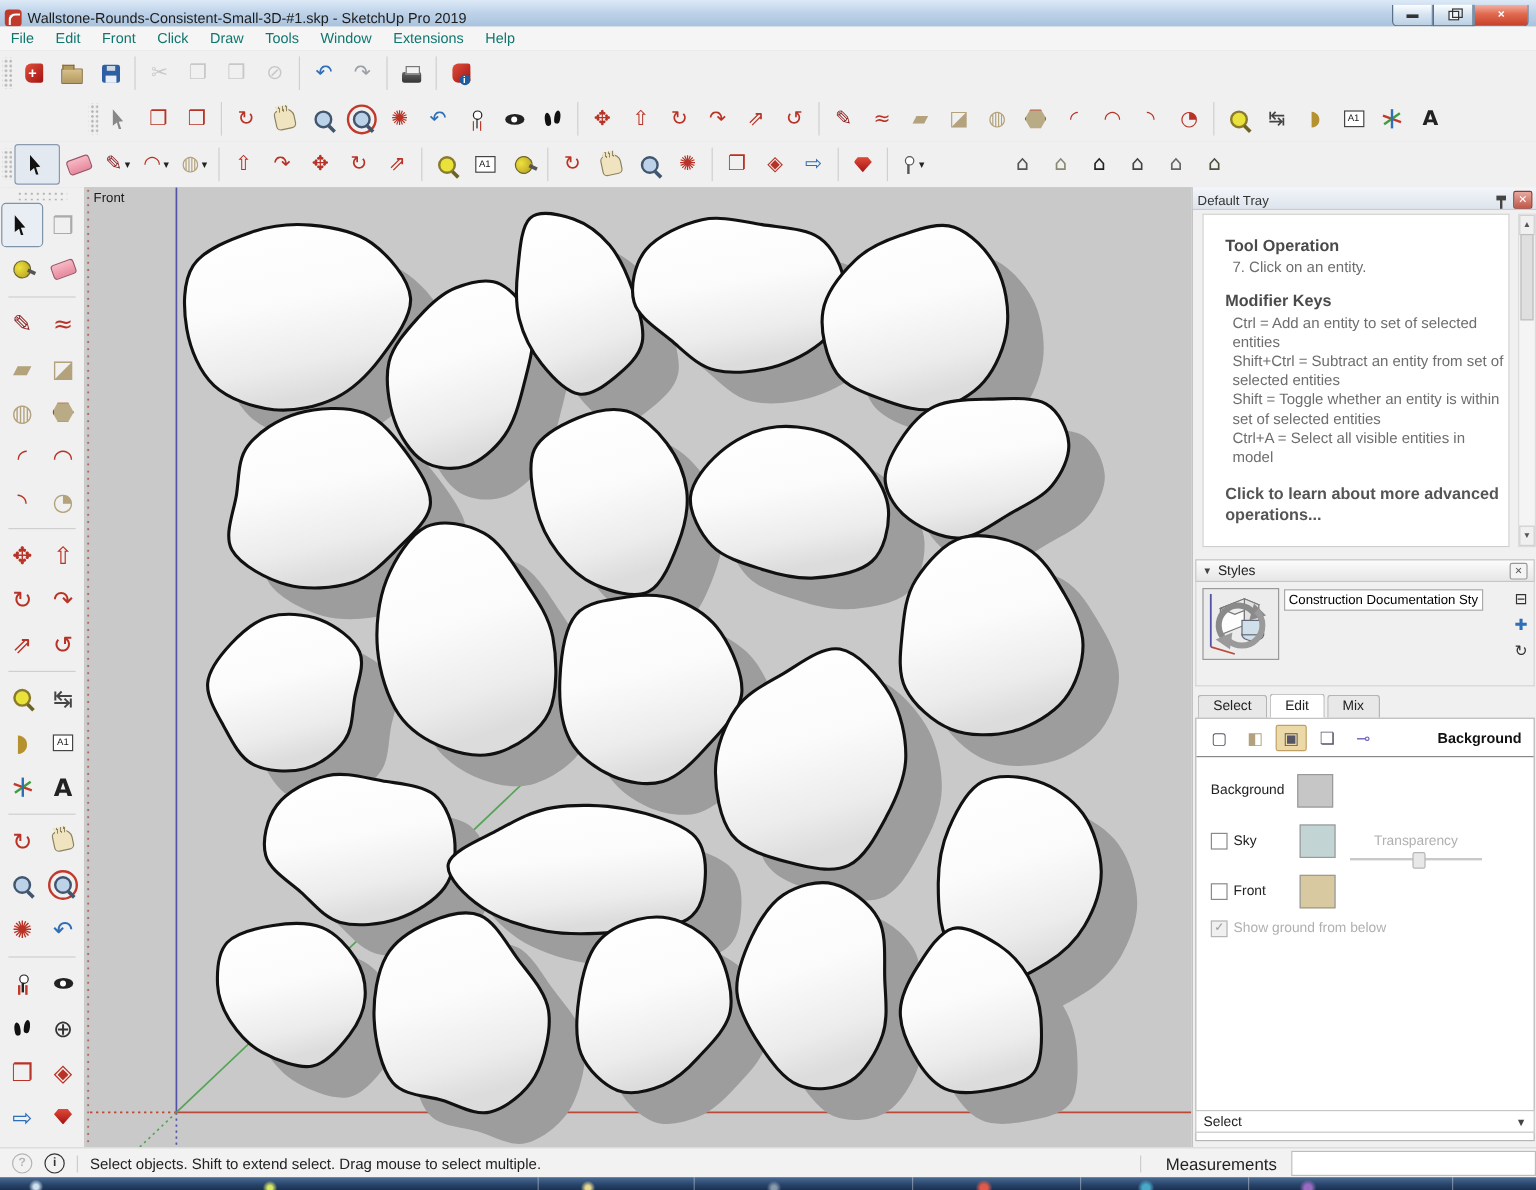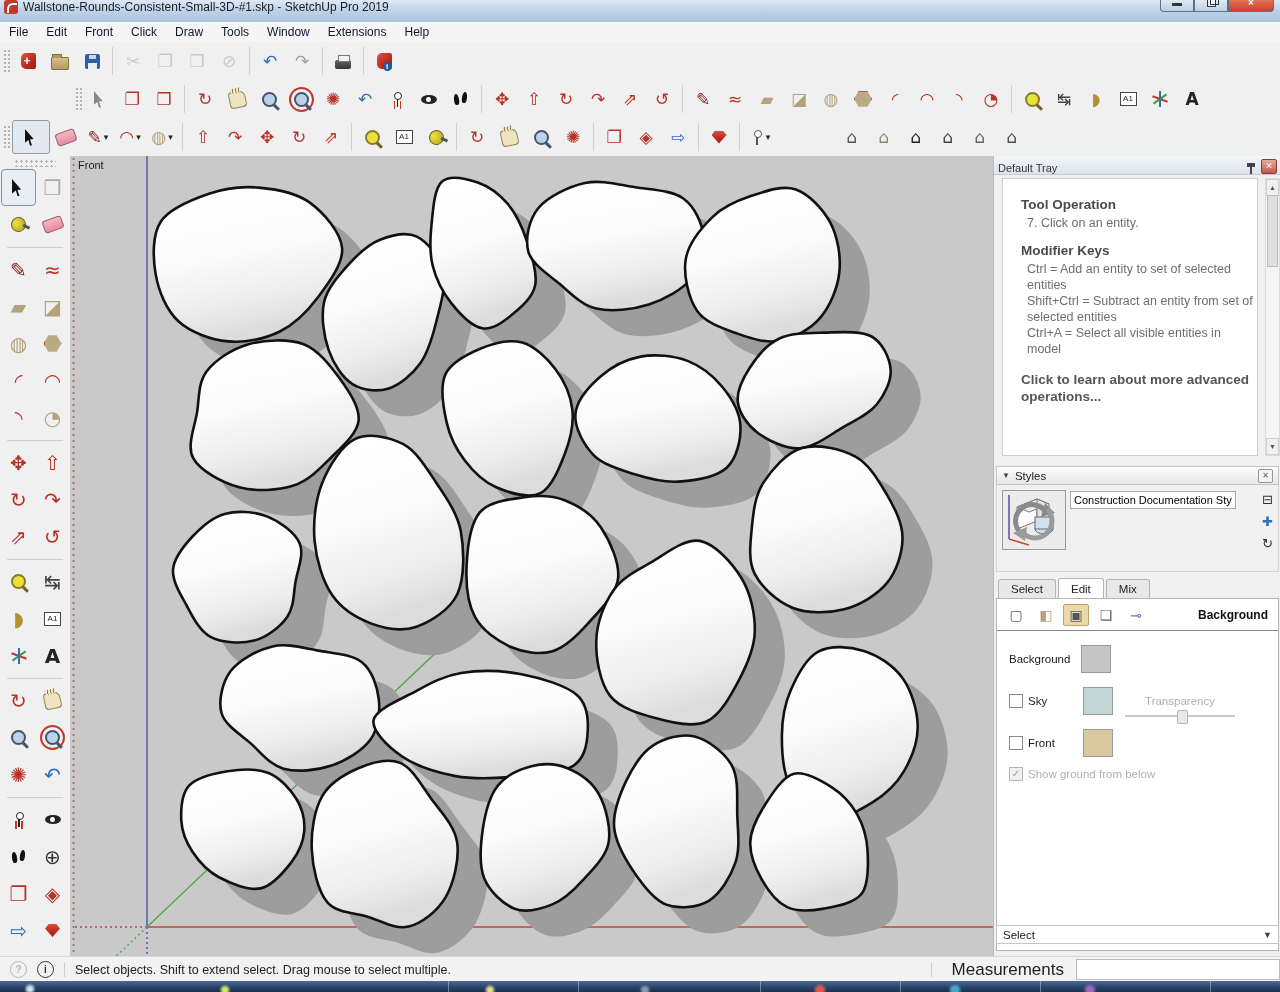--- a/index.html
+++ b/index.html
@@ -2,35 +2,35 @@
 <html><head>
 <meta charset="utf-8">
 <style>
   html,body{margin:0;padding:0;}
   body{width:1280px;height:992px;position:relative;overflow:hidden;
        font-family:"Liberation Sans","DejaVu Sans",sans-serif;background:#f0f0f0;
        -webkit-font-smoothing:antialiased;}
   
   #titlebar{position:absolute;left:0;top:0;width:1280px;height:22px;
     background:linear-gradient(#dce9f7,#bdd2e8 50%,#a9c3de);border-bottom:1px solid #8aa4bf;
-    display:flex;align-items:flex-start;font-size:12px;color:#1c1c1c;}
+    display:flex;align-items:flex-end;font-size:12px;color:#1c1c1c;}
   #app-icon{width:14px;height:14px;margin:0 5px 0 4px;background:#c0392b;border-radius:3px;position:relative;}
   #app-icon::after{content:"";position:absolute;left:3px;top:3px;width:8px;height:8px;
     border:2px solid #fff;border-right:none;border-bottom:none;border-radius:6px 0 0 0;}
   #win-controls{margin-left:auto;display:flex;margin-right:6px;margin-top:-6px;}
   .win-btn{width:32px;height:17px;border:1px solid #5b718a;border-top:none;display:flex;align-items:center;
     justify-content:center;background:linear-gradient(#fdfeff,#d8e5f2 45%,#bcd0e4);font-size:10px;color:#333;}
   .win-btn.min{border-radius:0 0 0 4px;}
   .win-btn.close{background:linear-gradient(#f3b2a5,#e06a50 45%,#c8422b);border-radius:0 0 4px 0;color:#fff;
     width:44px;font-weight:bold;}
   .restore-glyph{width:7px;height:6px;border:1px solid #333;background:#eef4fb;position:relative;}
   .restore-glyph::before{content:"";position:absolute;left:2px;top:-3px;width:7px;height:6px;border:1px solid #333;}
   
   #menubar{position:absolute;left:0;top:22px;width:1280px;height:20px;background:#f5f5f5;
-    border-bottom:1px solid #d9d9d9;display:flex;align-items:center;font-size:12px;color:#0f172a;}
+    border-bottom:1px solid #d9d9d9;display:flex;align-items:center;font-size:12px;color:#0f766e;}
   .menu-item{padding:2px 9px;cursor:default;}
   
   .toolbar{position:absolute;left:0;width:1280px;background:#f0f0f0;display:flex;align-items:center;}
   #tb1{top:42px;height:38px;border-bottom:1px solid #e2e2e2;}
   #tb2{top:80px;height:38px;border-bottom:1px solid #e2e2e2;}
   #tb3{top:118px;height:38px;border-bottom:1px solid #cfcfcf;}
   .grip{width:8px;height:26px;margin:0 2px;background-image:radial-gradient(circle,#b5b5b5 1px,transparent 1.2px);
     background-size:4px 4px;background-position:1px 1px;}
   .tb-sep{width:1px;height:28px;background:#d0d0d0;margin:0 4px;}
   .tb-btn{width:30px;height:30px;display:flex;align-items:center;justify-content:center;position:relative;border:1px solid transparent;}
@@ -158,21 +158,21 @@
   #tray-bottom .dn{margin-left:auto;font-size:9px;color:#444;}
   
   #statusbar{position:absolute;left:0;top:956px;width:1280px;height:25px;background:#f2f2f2;border-top:1px solid #d8d8d8;
     display:flex;align-items:center;font-size:12.5px;color:#222;}
   .status-circle{width:15px;height:15px;border-radius:50%;display:flex;align-items:center;justify-content:center;
     font-size:10px;font-weight:bold;margin-left:10px;}
   .status-circle.geo{border:1.5px solid #b5b5b5;color:#b5b5b5;}
   .status-circle.info{border:1.5px solid #333;color:#333;}
   .status-div{width:1px;height:14px;background:#cdcdcd;margin:0 10px;}
   #measure-wrap{margin-left:auto;display:flex;align-items:center;}
-  #measure-label{font-size:17px;color:#222;margin:0 12px 0 10px;}
+  #measure-label{font-size:14px;color:#222;margin:0 12px 0 10px;}
   #measure-input{width:198px;height:17px;border:1px solid #bdbdbd;background:#fff;}
   
   #taskbar{position:absolute;left:0;top:981px;width:1280px;height:11px;
     background:linear-gradient(#4a6c96,#274268 60%,#1b3050);}
   #taskbar .spots{position:absolute;inset:0;
     background-image:radial-gradient(circle at 30px 8px,#cfe0f0 2px,transparent 6px),
       radial-gradient(circle at 225px 9px,#d8e860 2px,transparent 6px),
       radial-gradient(circle at 490px 9px,#e8d890 2px,transparent 6px),
       radial-gradient(circle at 645px 9px,#8899aa 2px,transparent 6px),
       radial-gradient(circle at 820px 9px,#e05a4a 3px,transparent 7px),
@@ -669,20 +669,21 @@
     <span class="tray-close">✕</span>
   </div>
 
   <div id="instructor">
     <div id="instructor-sections">
         <h4>Tool Operation</h4>
         <div>7. Click on an entity.</div>
         <h4>Modifier Keys</h4>
         <div>Ctrl = Add an entity to set of selected entities</div>
         <div>Shift+Ctrl = Subtract an entity from set of selected entities</div>
+        <div>Shift = Toggle whether an entity is within set of selected entities</div>
         <div>Ctrl+A = Select all visible entities in model</div>
       </div>
     <div class="link">Click to learn about more advanced operations...</div>
   </div>
   <div class="vscroll">
     <div class="arr">▲</div>
     <div class="thumb"></div>
     <div class="arr down">▼</div>
   </div>
 

